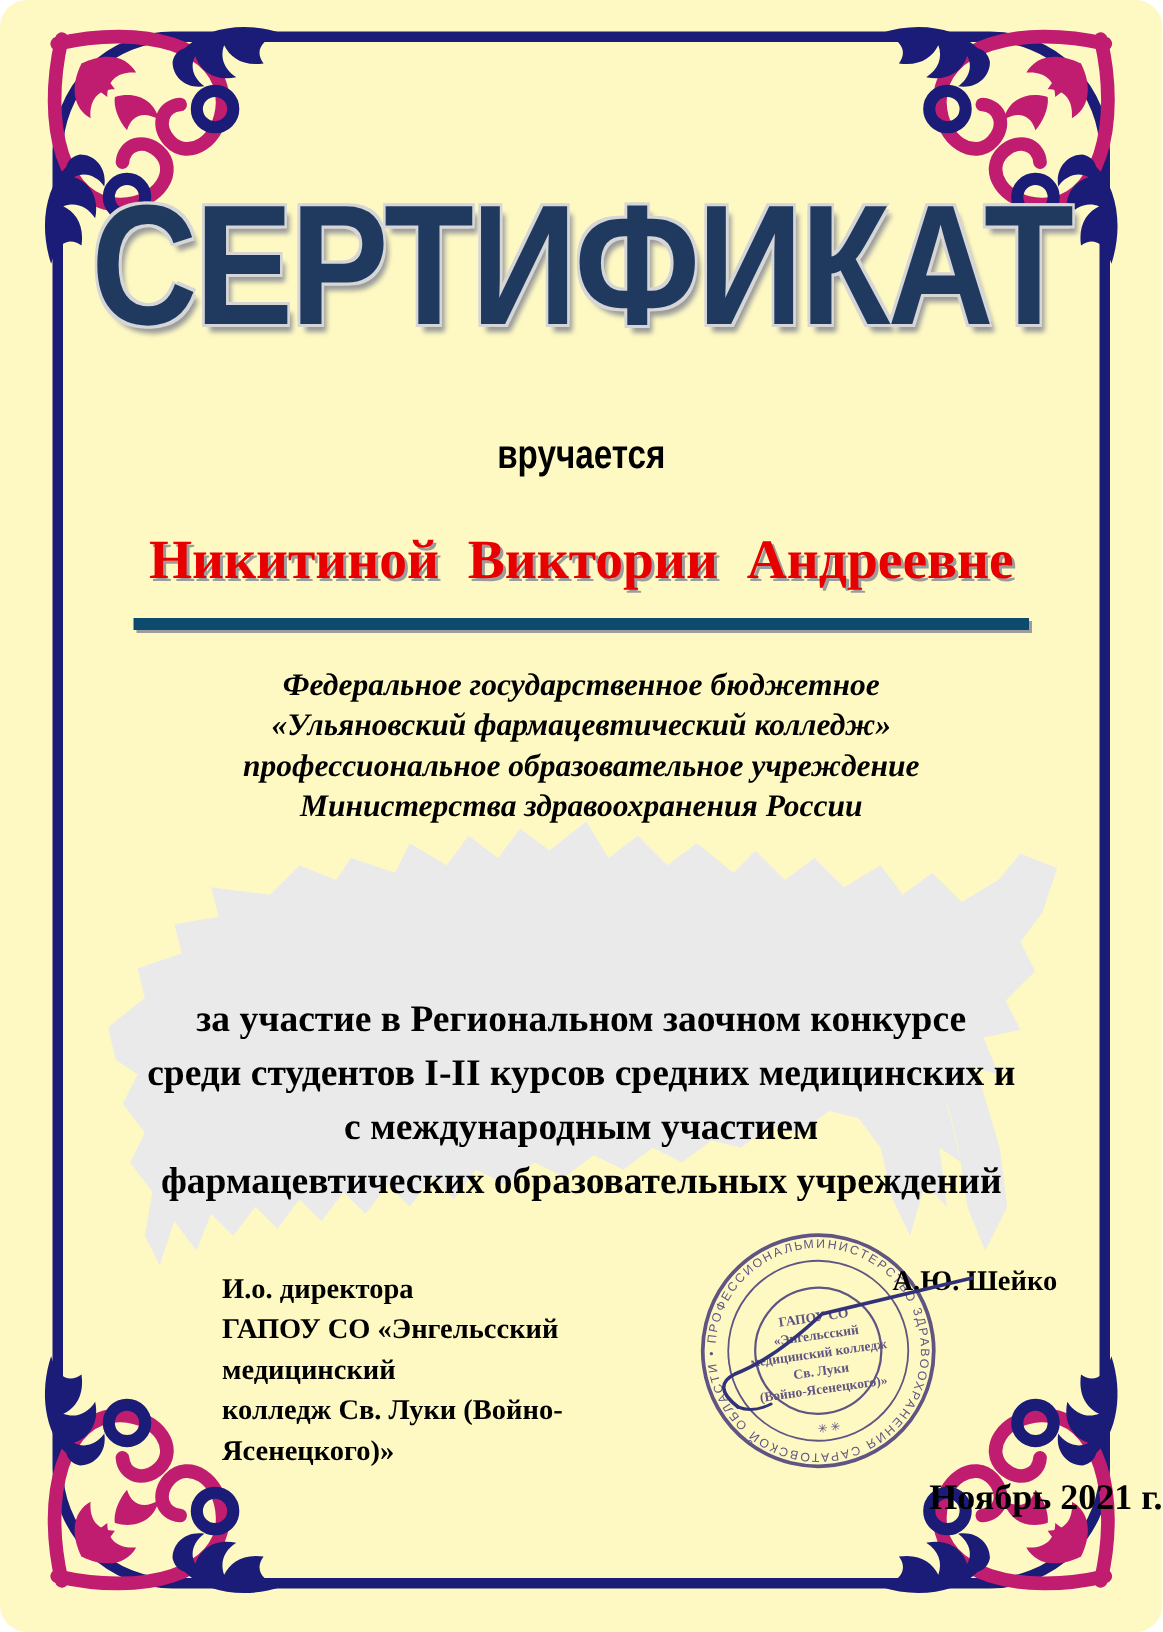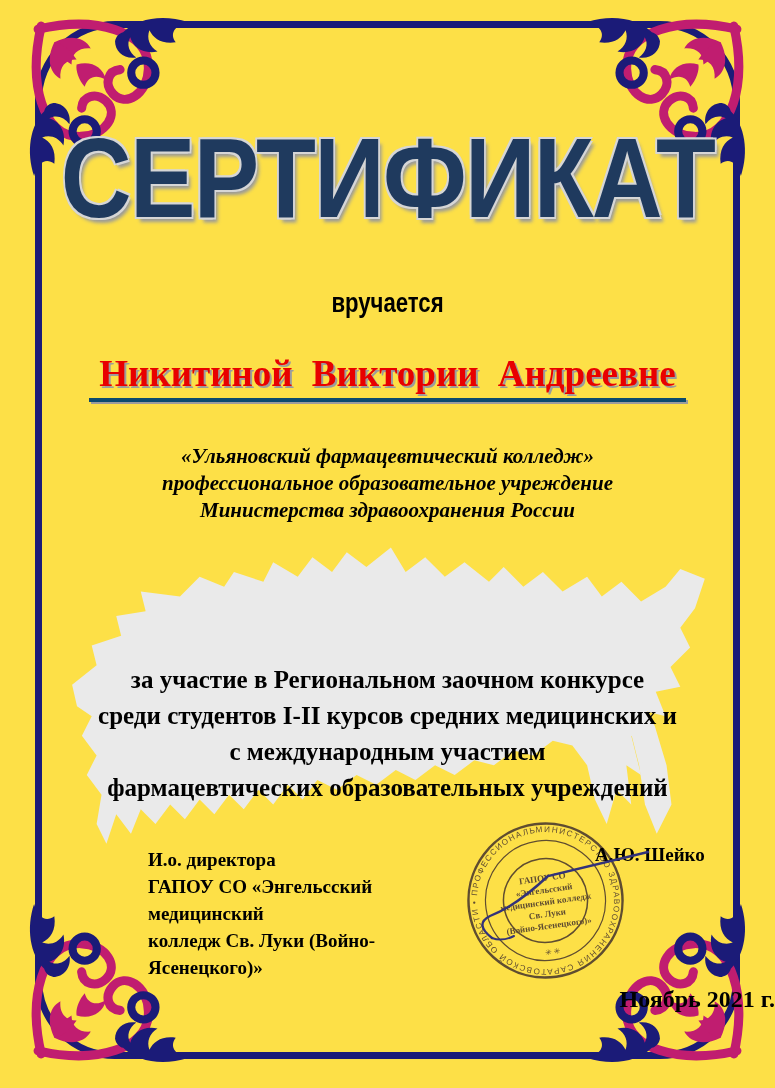--- a/index.html
+++ b/index.html
@@ -1,17 +1,17 @@
 <!DOCTYPE html>
 <html><head>
 <meta charset="utf-8">
 <style>
   html,body{margin:0;padding:0;background:#fff;}
-  .page{position:relative;width:775px;height:1088px;background:#fde047;overflow:hidden;
-        font-family:"Liberation Serif", serif;}
+  .page{position:relative;width:775px;height:1088px;background:#fef9c3;overflow:hidden;
+        font-family:"Liberation Serif", serif;border-radius:18px;}
   
   .frame{position:absolute;left:35px;right:35px;top:21px;bottom:29px;
          border:7px solid #1b1b78;border-radius:80px;}
   
   .orn{position:absolute;width:172px;height:172px;}
   .orn.tl{left:26px;top:14px;}
   .orn.tr{right:26px;top:14px;transform:scaleX(-1);}
   .orn.bl{left:26px;bottom:22px;transform:scaleY(-1);}
   .orn.br{right:26px;bottom:22px;transform:scale(-1,-1);}
   
@@ -23,21 +23,21 @@
          color:#1f3a5e;letter-spacing:-2px;transform:scaleX(0.86);transform-origin:center;
          text-shadow:-2px -2px 0 #d6d6d6, 2px -2px 0 #d6d6d6, -2px 2px 0 #d6d6d6,
                      2px 2px 0 #d6d6d6, 4px 5px 4px #9a9a9a;
          white-space:nowrap;}
   .subtitle{position:absolute;top:288px;left:0;width:100%;text-align:center;
             font-family:"Liberation Sans", sans-serif;font-weight:bold;font-size:27px;
             color:#000;transform:scaleX(0.82);letter-spacing:0px;}
   .recipient{position:absolute;top:352px;left:0;width:100%;text-align:center;
              font-weight:bold;font-size:37px;color:#e80000;word-spacing:10px;
              filter:drop-shadow(2px 2px 0px #9c9c9c);}
-  .recipient span{display:inline-block;border-bottom:4px solid #0c4a6e;padding:0 10px 3px;}
+  .recipient span{display:inline-block;border-bottom:8px solid #0c4a6e;padding:0 10px 17px;}
   .institution{position:absolute;top:443px;left:0;width:100%;text-align:center;
                font-weight:bold;font-style:italic;font-size:21px;line-height:27px;color:#000;}
   .supervisor{position:absolute;top:572px;left:0;width:100%;text-align:center;
               font-weight:bold;font-style:italic;font-size:22px;color:#000;}
   .award{position:absolute;top:634px;left:0;width:100%;text-align:center;
          font-weight:bold;font-size:25px;line-height:36px;color:#000;margin-top:28px;}
   .award .it{font-style:italic;}
   .sig-block{position:absolute;left:148px;top:846px;width:340px;text-align:left;
              font-weight:bold;font-size:19px;line-height:27px;color:#000;}
   .signer{position:absolute;left:595px;top:844px;font-weight:bold;font-size:19px;color:#000;}
@@ -111,20 +111,21 @@
 
     <div class="title">СЕРТИФИКАТ</div>
 
     <div class="subtitle">вручается</div>
 
     <div class="recipient">
       <span>Никитиной Виктории Андреевне</span>
     </div>
 
     <div class="institution">
+      <div>Федеральное государственное бюджетное</div>
       <div>«Ульяновский фармацевтический  колледж»</div>
       <div>профессиональное образовательное учреждение</div>
       <div>Министерства здравоохранения России</div>
     </div>
 
 
     <div class="award">
       <div>за участие в Региональном заочном конкурсе</div>
       <div>среди студентов I-II курсов средних медицинских и</div>
       <div>с международным участием</div>

